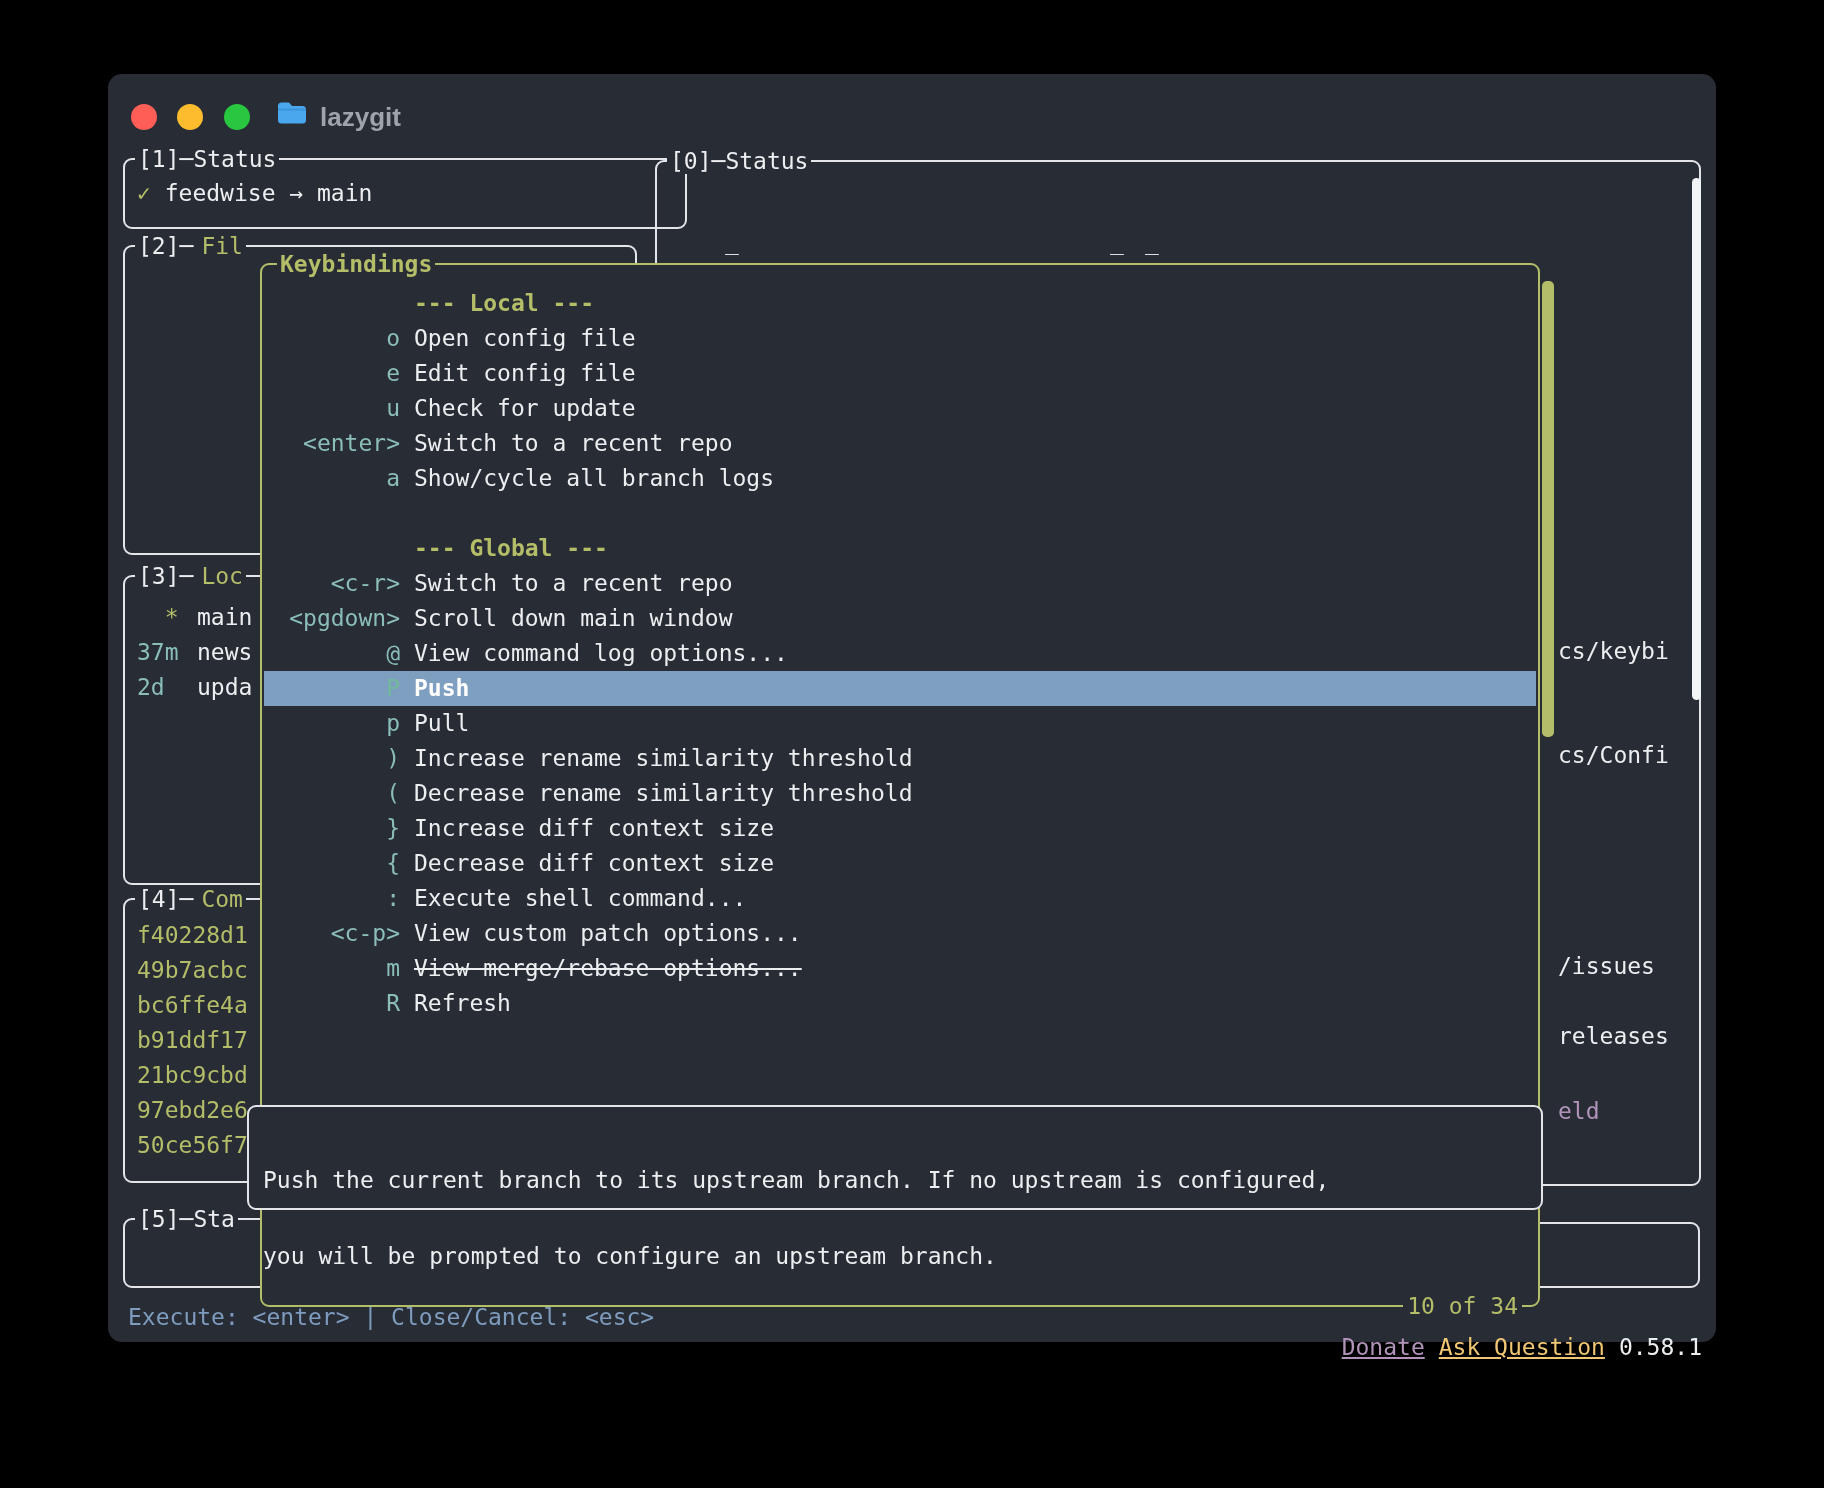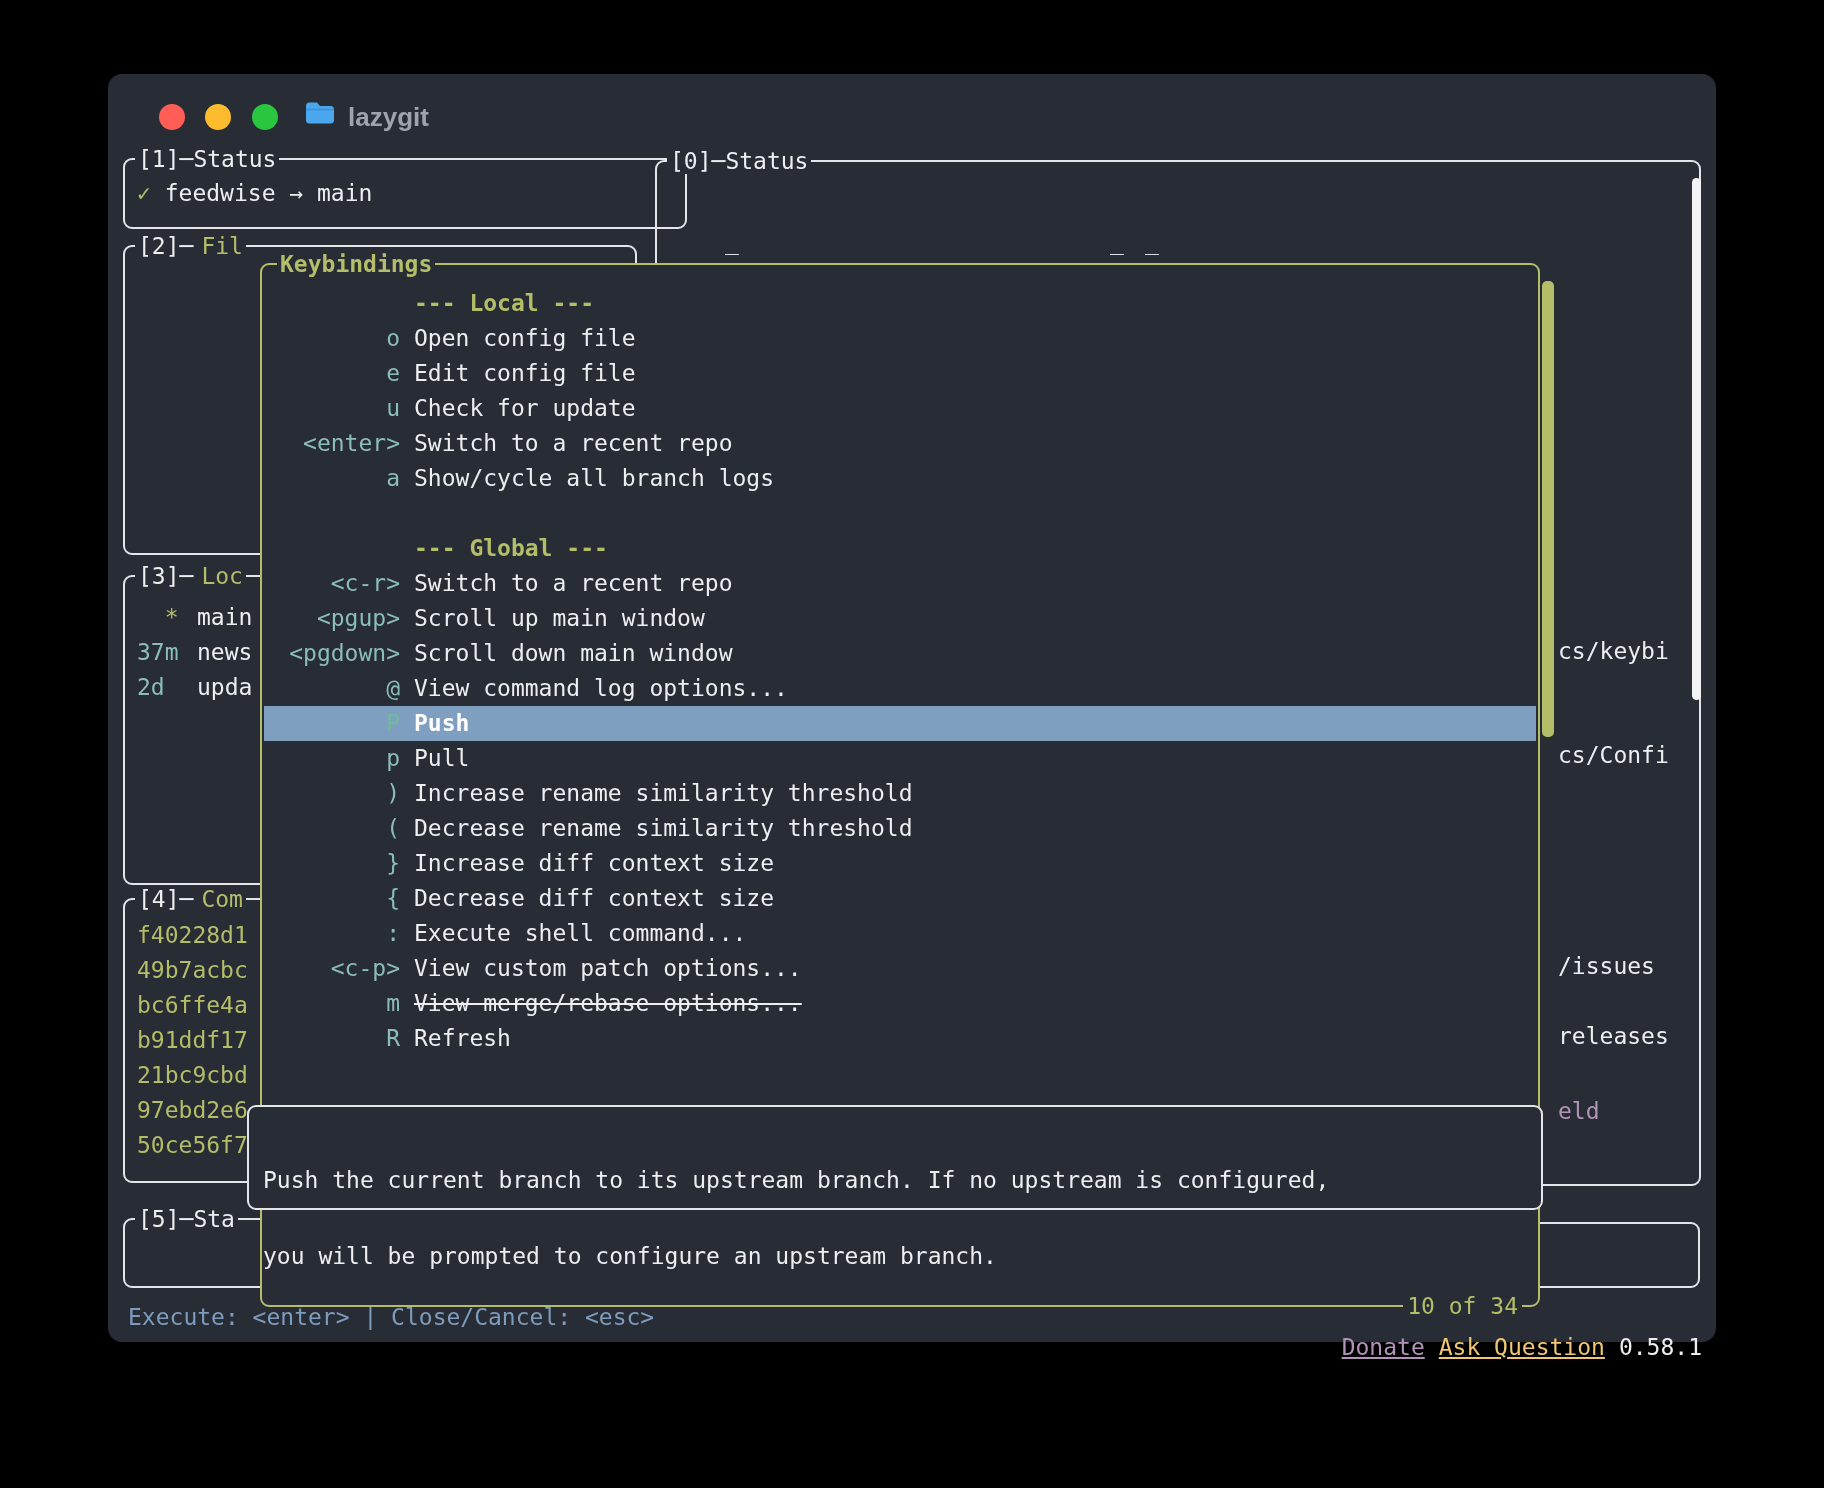--- a/index.html
+++ b/index.html
@@ -6,21 +6,21 @@
     --bg:#282c35; --fg:#eceef0; --border:#e3e5e9; --green:#b4bd68;
     --cyan:#8abeb7; --blue:#7e9cbe; --purple:#b294bb; --gold:#f0c674;
     --selection:#7f9fc1; --selkey:#72b89d; --titlegray:#9fa3ab;
   }
   *{margin:0;padding:0;box-sizing:border-box;}
   html,body{width:1824px;height:1488px;background:#000;overflow:hidden;}
   body{font-family:"DejaVu Sans Mono","DejaVu Sans",monospace;font-size:23px;color:var(--fg);}
   .window{position:absolute;left:108px;top:74px;width:1608px;height:1268px;
           background:var(--bg);border-radius:14px;}
   
-  .titlebar{position:absolute;left:0;top:0;width:100%;height:70px;margin-left:28px;}
+  .titlebar{position:absolute;left:0;top:0;width:100%;height:70px;}
   .light{position:absolute;top:30px;width:26px;height:26px;border-radius:50%;}
   .light.red{left:23px;background:#ff5e57;}
   .light.yellow{left:69px;background:#fdbc2e;}
   .light.green{left:116px;background:#28c73f;}
   .folder{position:absolute;left:168px;top:26px;}
   .win-title{position:absolute;left:212px;top:28px;font-family:"Liberation Sans",sans-serif;
              font-weight:bold;font-size:26px;color:var(--titlegray);}
   
   .panel{position:absolute;border:2px solid var(--border);border-radius:9px;z-index:1;}
   .panel-label{position:absolute;top:-14px;left:10px;background:var(--bg);padding:0 3px;
@@ -193,24 +193,20 @@
         </div>
         <div class="kb-row">
           <span class="kb-key"></span>
           <span class="kb-desc header">--- Global ---</span>
         </div>
         <div class="kb-row">
           <span class="kb-key">&lt;c-r&gt;</span>
           <span class="kb-desc">Switch to a recent repo</span>
         </div>
         <div class="kb-row">
-          <span class="kb-key">&lt;pgup&gt;</span>
-          <span class="kb-desc">Scroll up main window</span>
-        </div>
-        <div class="kb-row">
           <span class="kb-key">&lt;pgdown&gt;</span>
           <span class="kb-desc">Scroll down main window</span>
         </div>
         <div class="kb-row">
           <span class="kb-key">@</span>
           <span class="kb-desc">View command log options...</span>
         </div>
         <div class="kb-row selected">
           <span class="kb-key">P</span>
           <span class="kb-desc">Push</span>

